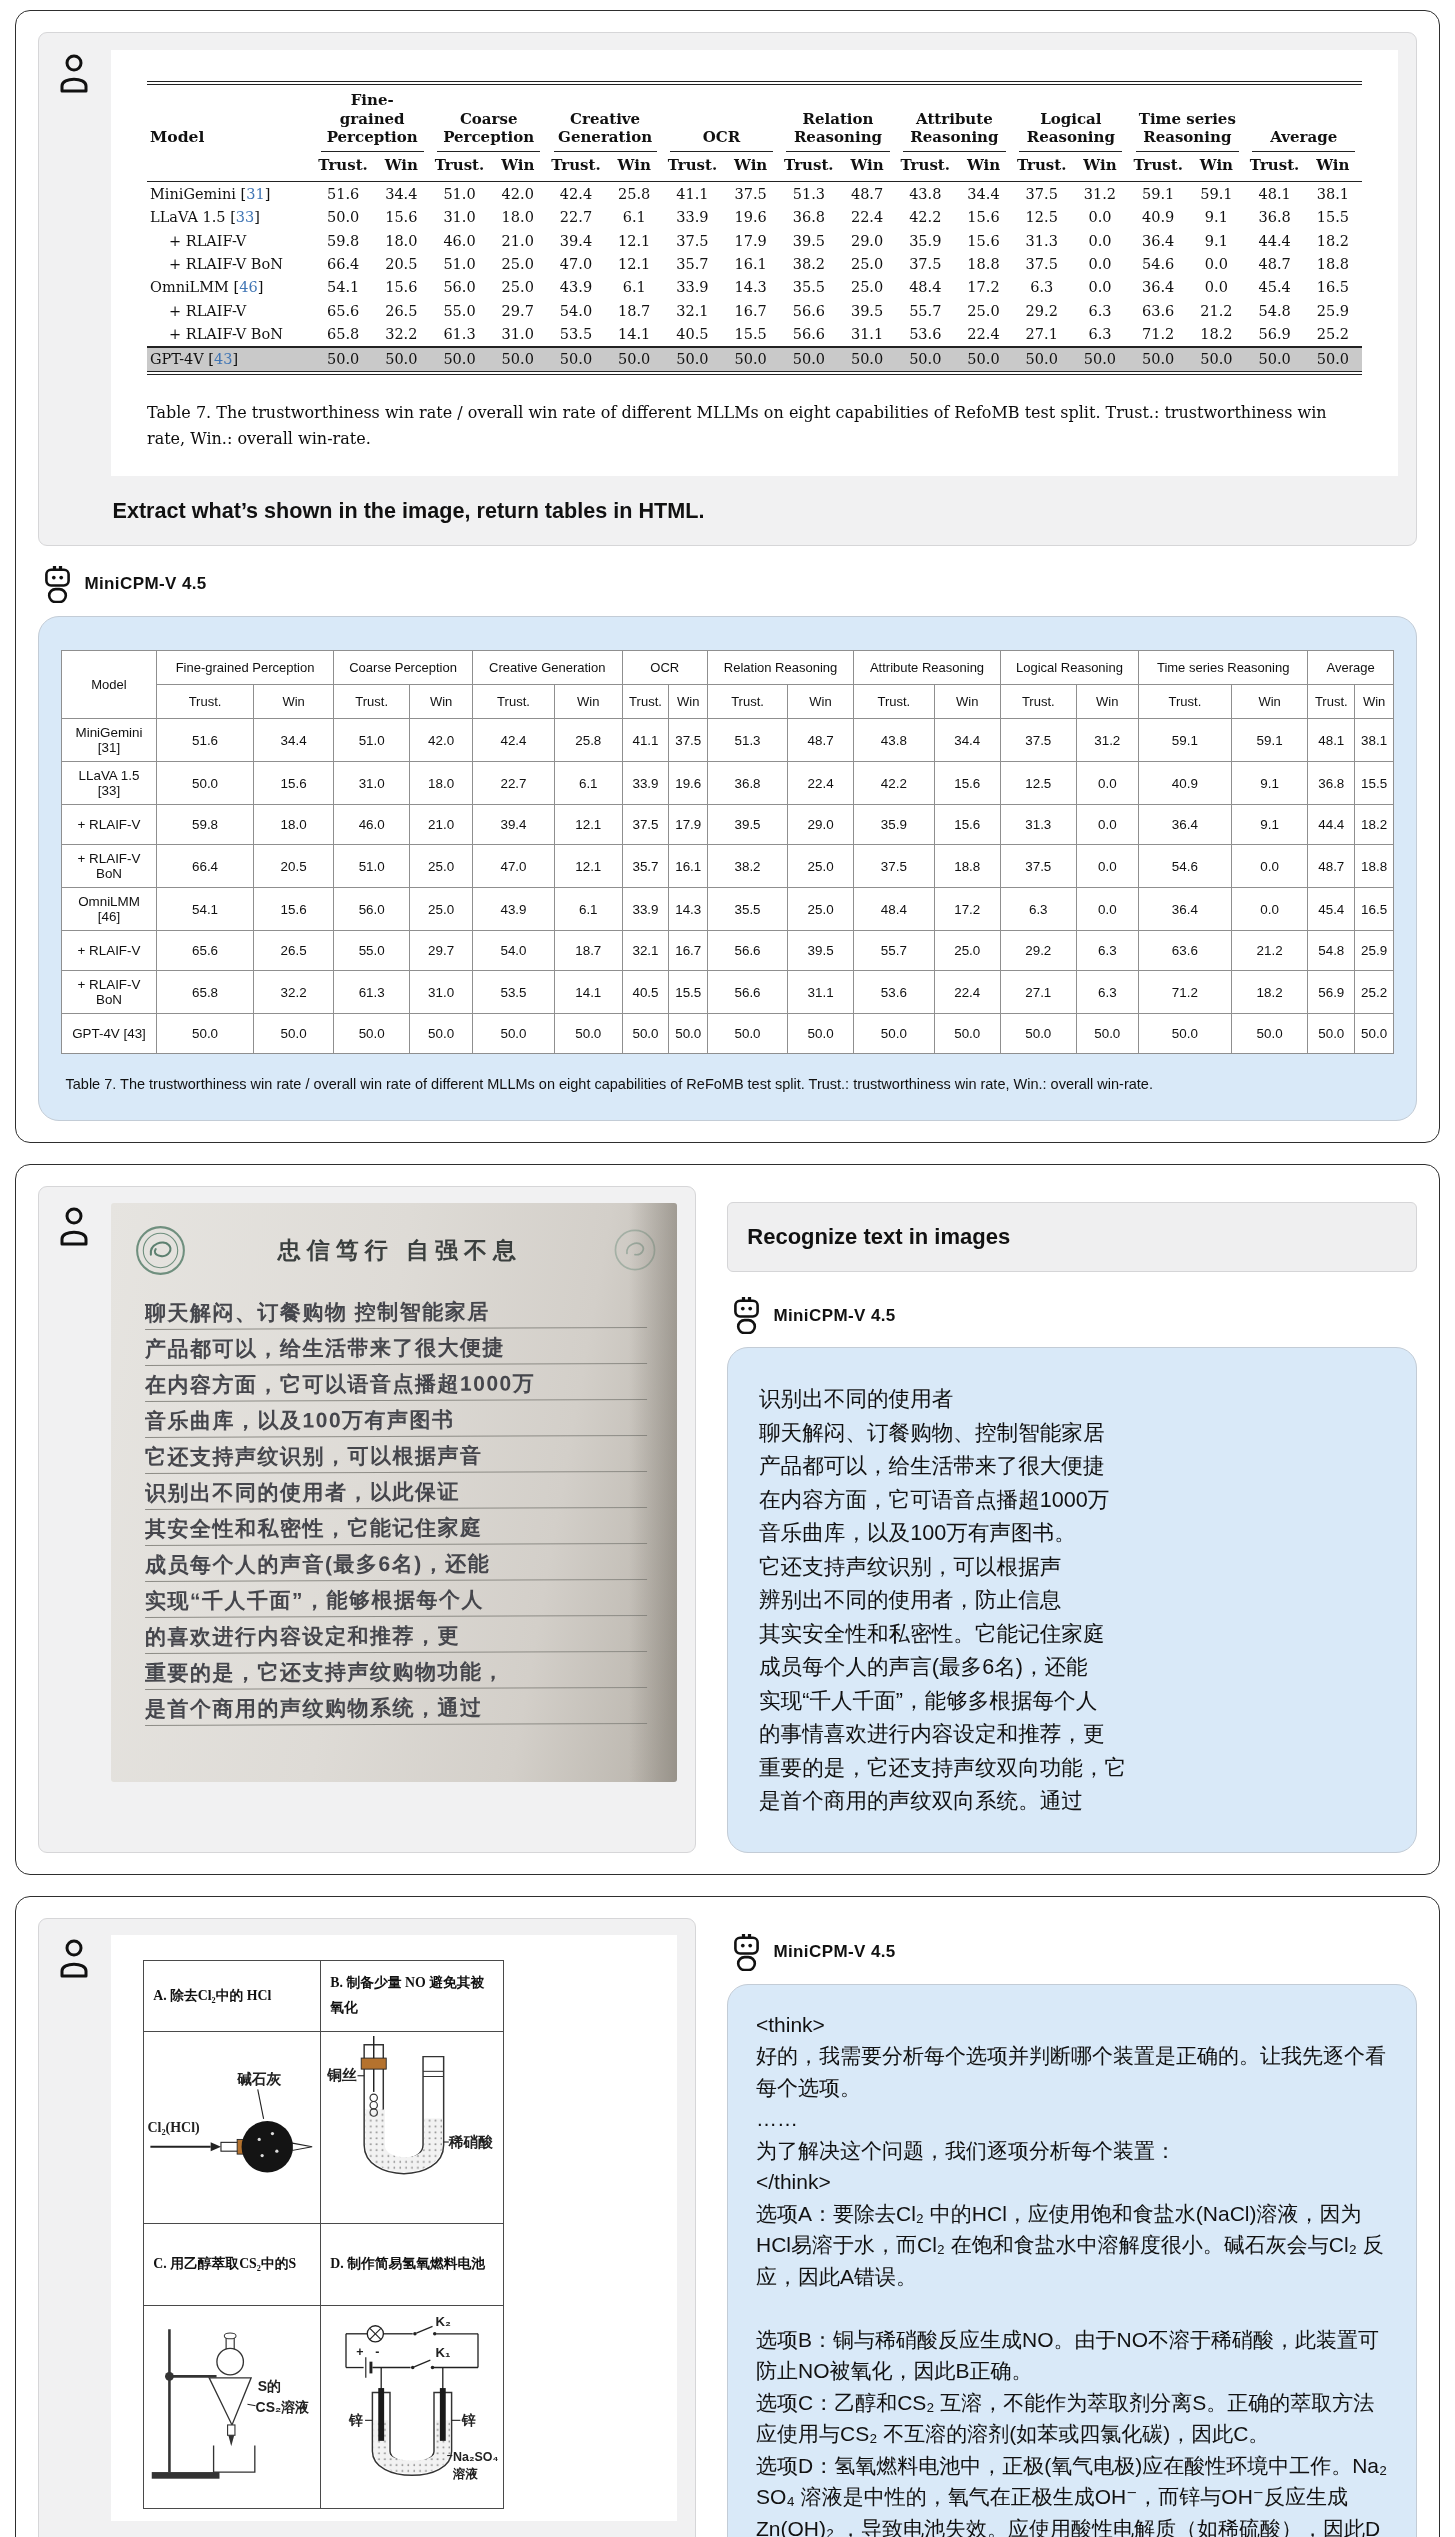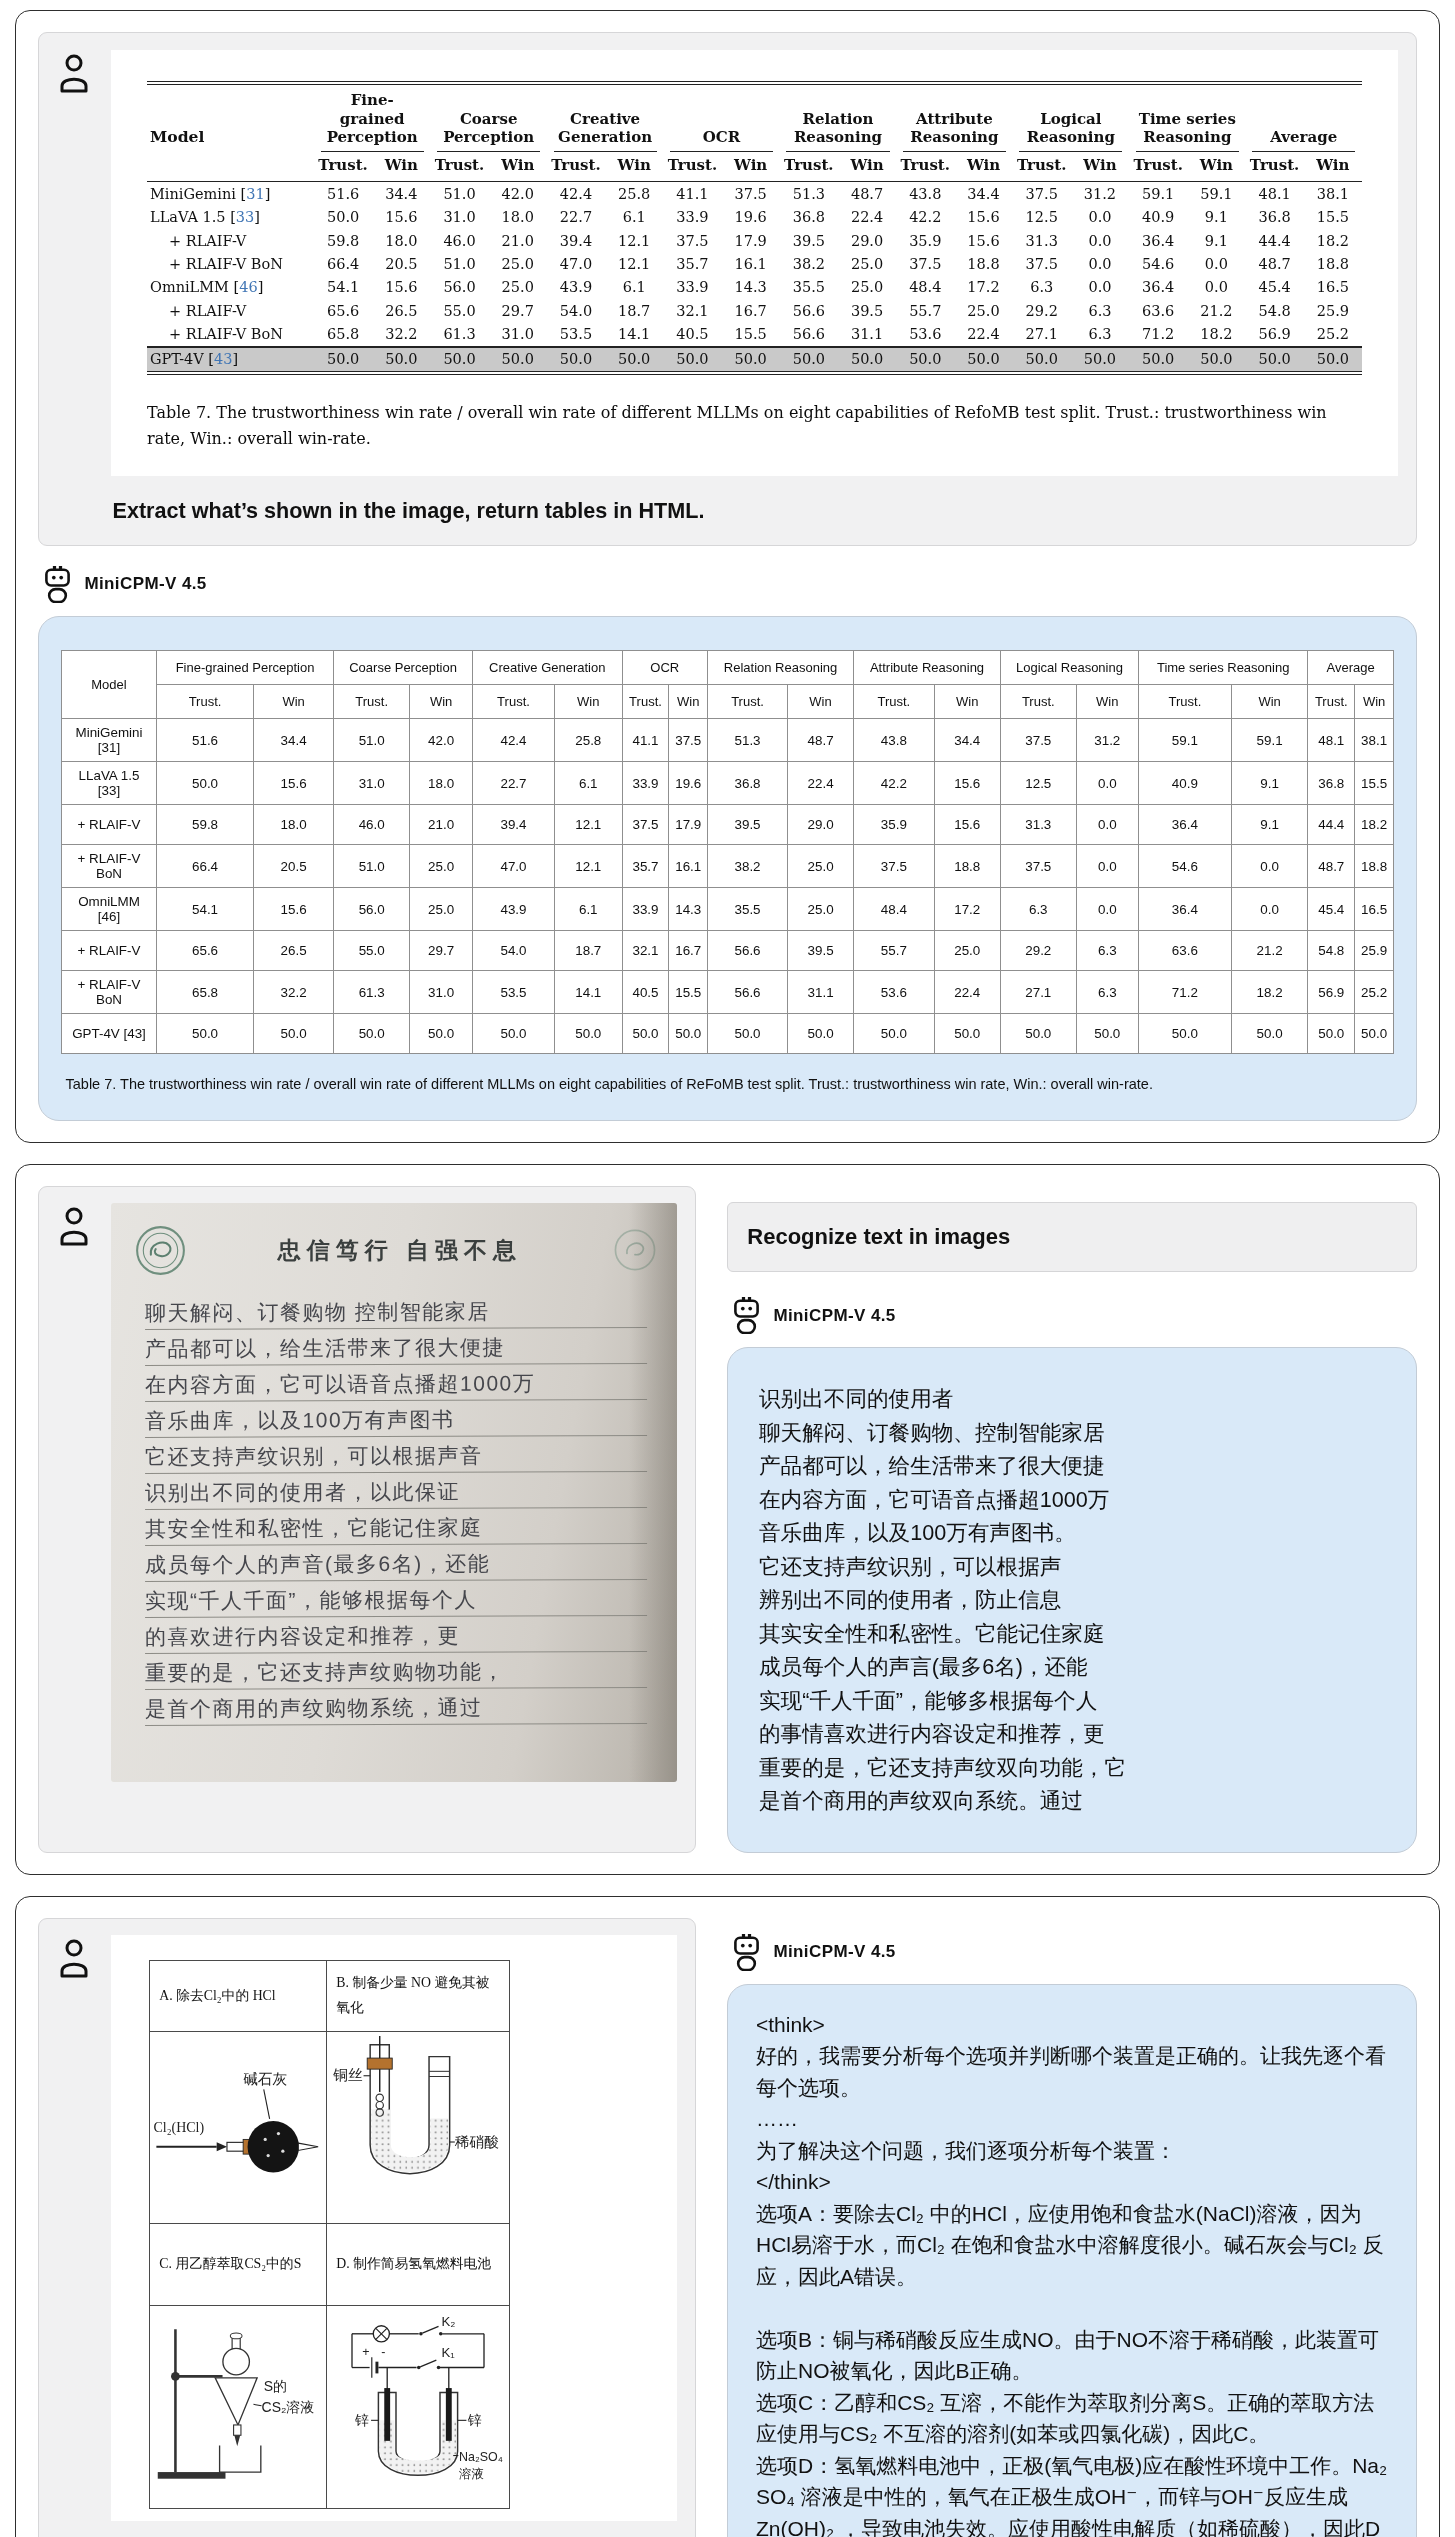--- a/index.html
+++ b/index.html
@@ -70,33 +70,33 @@
   .left-pane { flex: 0 0 658px; }
   .right-pane { flex: 1; min-width: 0; margin-top: 16px; }
   .photo {
     position: relative; width: 100%; height: 579px; overflow: hidden; border-radius: 3px;
     background: linear-gradient(100deg, #e6e4e0 0%, #dedbd6 45%, #d3cfc9 75%, #bab5ad 97%);
   }
   .photo::after { content:""; position:absolute; top:0; right:0; bottom:0; width:48px;
     background: linear-gradient(to right, rgba(0,0,0,0), rgba(96,90,80,.38)); }
   .photo-header { display:flex; align-items:center; padding: 19.3px 19.3px 3px 22px; }
   .photo-title { flex:1; text-align:center; font-size: 23px; font-weight:bold; color:#3a3f3e; letter-spacing: 6px; }
-  .hw-lines { padding: 12px 30px 9px 34px; }
+  .hw-lines { padding: 12px 30px 9px 34px; font-weight: bold; }
   .hw-line { height: 36px; border-bottom: 1.1px solid #8d8c86; font-size: 21px; color: #45464c;
     display:flex; align-items:flex-end; padding-bottom: 2.2px; letter-spacing: 1.5px; white-space: nowrap; overflow:hidden;
     transform: rotate(-.25deg); }
   .prompt-box {
     background:#efeff0; border:1.1px solid #d5d5d7; border-radius: 6px;
     padding: 21px 19.3px; font-weight:bold; font-size: 22px;
   }
   .response2 { padding: 34px 31px; font-size: 21.6px; line-height: 1.55; }
   .ocr-line { min-height: 1.55em; }
   
   .chem-image { background:#fff; padding: 25px 19.3px 12px; }
-  table.chem { border-collapse: collapse; width: 336px; margin-left: 19px; }
+  table.chem { border-collapse: collapse; width: 336px; margin-left: 13px; font-weight: bold; }
   table.chem td { border: 1.1px solid #4a4a4a; padding: 7.4px 9px; vertical-align: middle;
     font-family: "Liberation Serif", "DejaVu Serif", serif; font-size: 13.8px; line-height: 1.8; }
   table.chem td.txt { height: 71px; }
   table.chem td.diag { text-align: center; padding: 4.5px 3px; }
   .response3 { padding: 24px 28px 30px; font-size: 21px; line-height: 1.5; }
   .para { min-height: 1.5em; white-space: pre-wrap; }
   svg text { font-family: "Liberation Sans", "DejaVu Sans", sans-serif; fill:#222; }
   svg .serif { font-family: "Liberation Serif", serif; }
 </style>
 </head>

